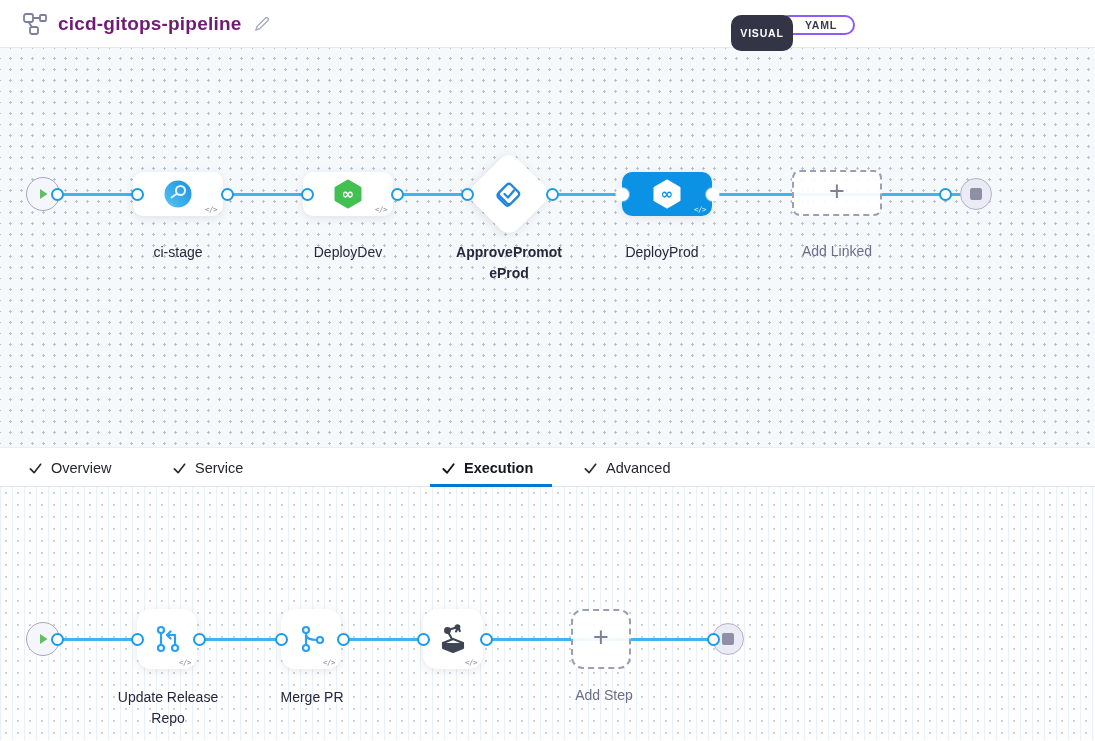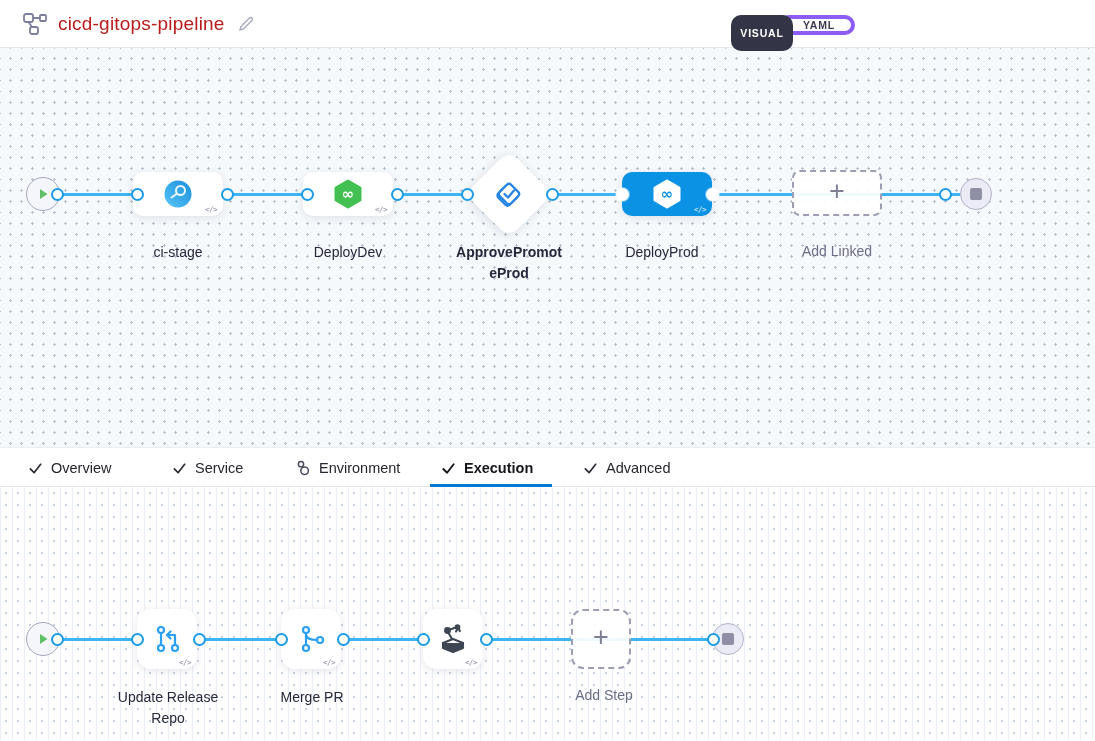--- a/index.html
+++ b/index.html
@@ -3,25 +3,25 @@
 <meta charset="utf-8">
 <style>
   * { margin:0; padding:0; box-sizing:border-box; }
   html,body { width:1095px; height:741px; overflow:hidden;
     font-family:"Liberation Sans","DejaVu Sans",sans-serif; background:#fff; }
 
   
   .header { position:relative; width:1095px; height:48px; background:#fff;
     border-bottom:1px solid #e7e8ee; display:flex; align-items:center; padding-left:22px; }
   .pipe-icon { width:26px; height:26px; margin-right:10px; }
-  .title { font-size:19px; font-weight:normal; color:#b91c1c; letter-spacing:.2px; }
+  .title { font-size:19px; font-weight:bold; color:#701a75; letter-spacing:.2px; }
   .pencil { width:18px; height:18px; margin-left:12px; cursor:pointer; }
   .toggle { position:absolute; left:731px; top:15px; height:20px; display:flex; align-items:center; }
   .toggle-yaml { position:absolute; left:48px; top:0; width:76px; height:20px; background:#fff;
-    border:4px solid #8b5cf6; border-radius:10px; display:flex; align-items:center;
+    border:2px solid #8b5cf6; border-radius:10px; display:flex; align-items:center;
     justify-content:flex-end; padding-right:16px; font-size:10.5px; font-weight:bold;
     color:#3a3b4d; letter-spacing:.8px; cursor:pointer; }
   .toggle-visual { position:absolute; left:0; top:0; width:62px; height:36px; background:#333446;
     border-radius:10px; display:flex; align-items:center; justify-content:center;
     font-size:10.5px; font-weight:bold; color:#fff; letter-spacing:.8px; z-index:2; cursor:pointer; }
 
   
   .stage-canvas { position:relative; width:1095px; height:399px; background-color:#f5f9fc;
     background-image:radial-gradient(circle,#b7c2ce 1px,transparent 1.35px);
     background-size:11px 11px; background-position:5px 5px; overflow:hidden; }
@@ -179,27 +179,20 @@
         <path d="M2.5 8.5 L6.5 12.5 L13.5 3.5"></path>
       </svg>
     <span>Overview</span>
   </div>
   <div class="tab" style="left:172px;">
     <svg width="15" height="15" viewBox="0 0 16 16" fill="none" stroke="#2a2b33" stroke-width="1.8" stroke-linecap="round" stroke-linejoin="round">
         <path d="M2.5 8.5 L6.5 12.5 L13.5 3.5"></path>
       </svg>
     <span>Service</span>
   </div>
-  <div class="tab" style="left:296px;">
-    <svg width="15" height="16" viewBox="0 0 15 16" fill="none" stroke="#4b4c5e" stroke-width="1.5">
-      <circle cx="5" cy="4.2" r="2.6"></circle>
-        <circle cx="8.6" cy="10.8" r="3.8"></circle>
-    </svg>
-    <span>Environment</span>
-  </div>
   <div class="tab active" style="left:441px;">
     <svg width="15" height="15" viewBox="0 0 16 16" fill="none" stroke="#16171d" stroke-width="2" stroke-linecap="round" stroke-linejoin="round">
         <path d="M2.5 8.5 L6.5 12.5 L13.5 3.5"></path>
       </svg>
     <span>Execution</span>
   </div>
   <div class="tab" style="left:583px;">
     <svg width="15" height="15" viewBox="0 0 16 16" fill="none" stroke="#2a2b33" stroke-width="1.8" stroke-linecap="round" stroke-linejoin="round">
         <path d="M2.5 8.5 L6.5 12.5 L13.5 3.5"></path>
       </svg>

